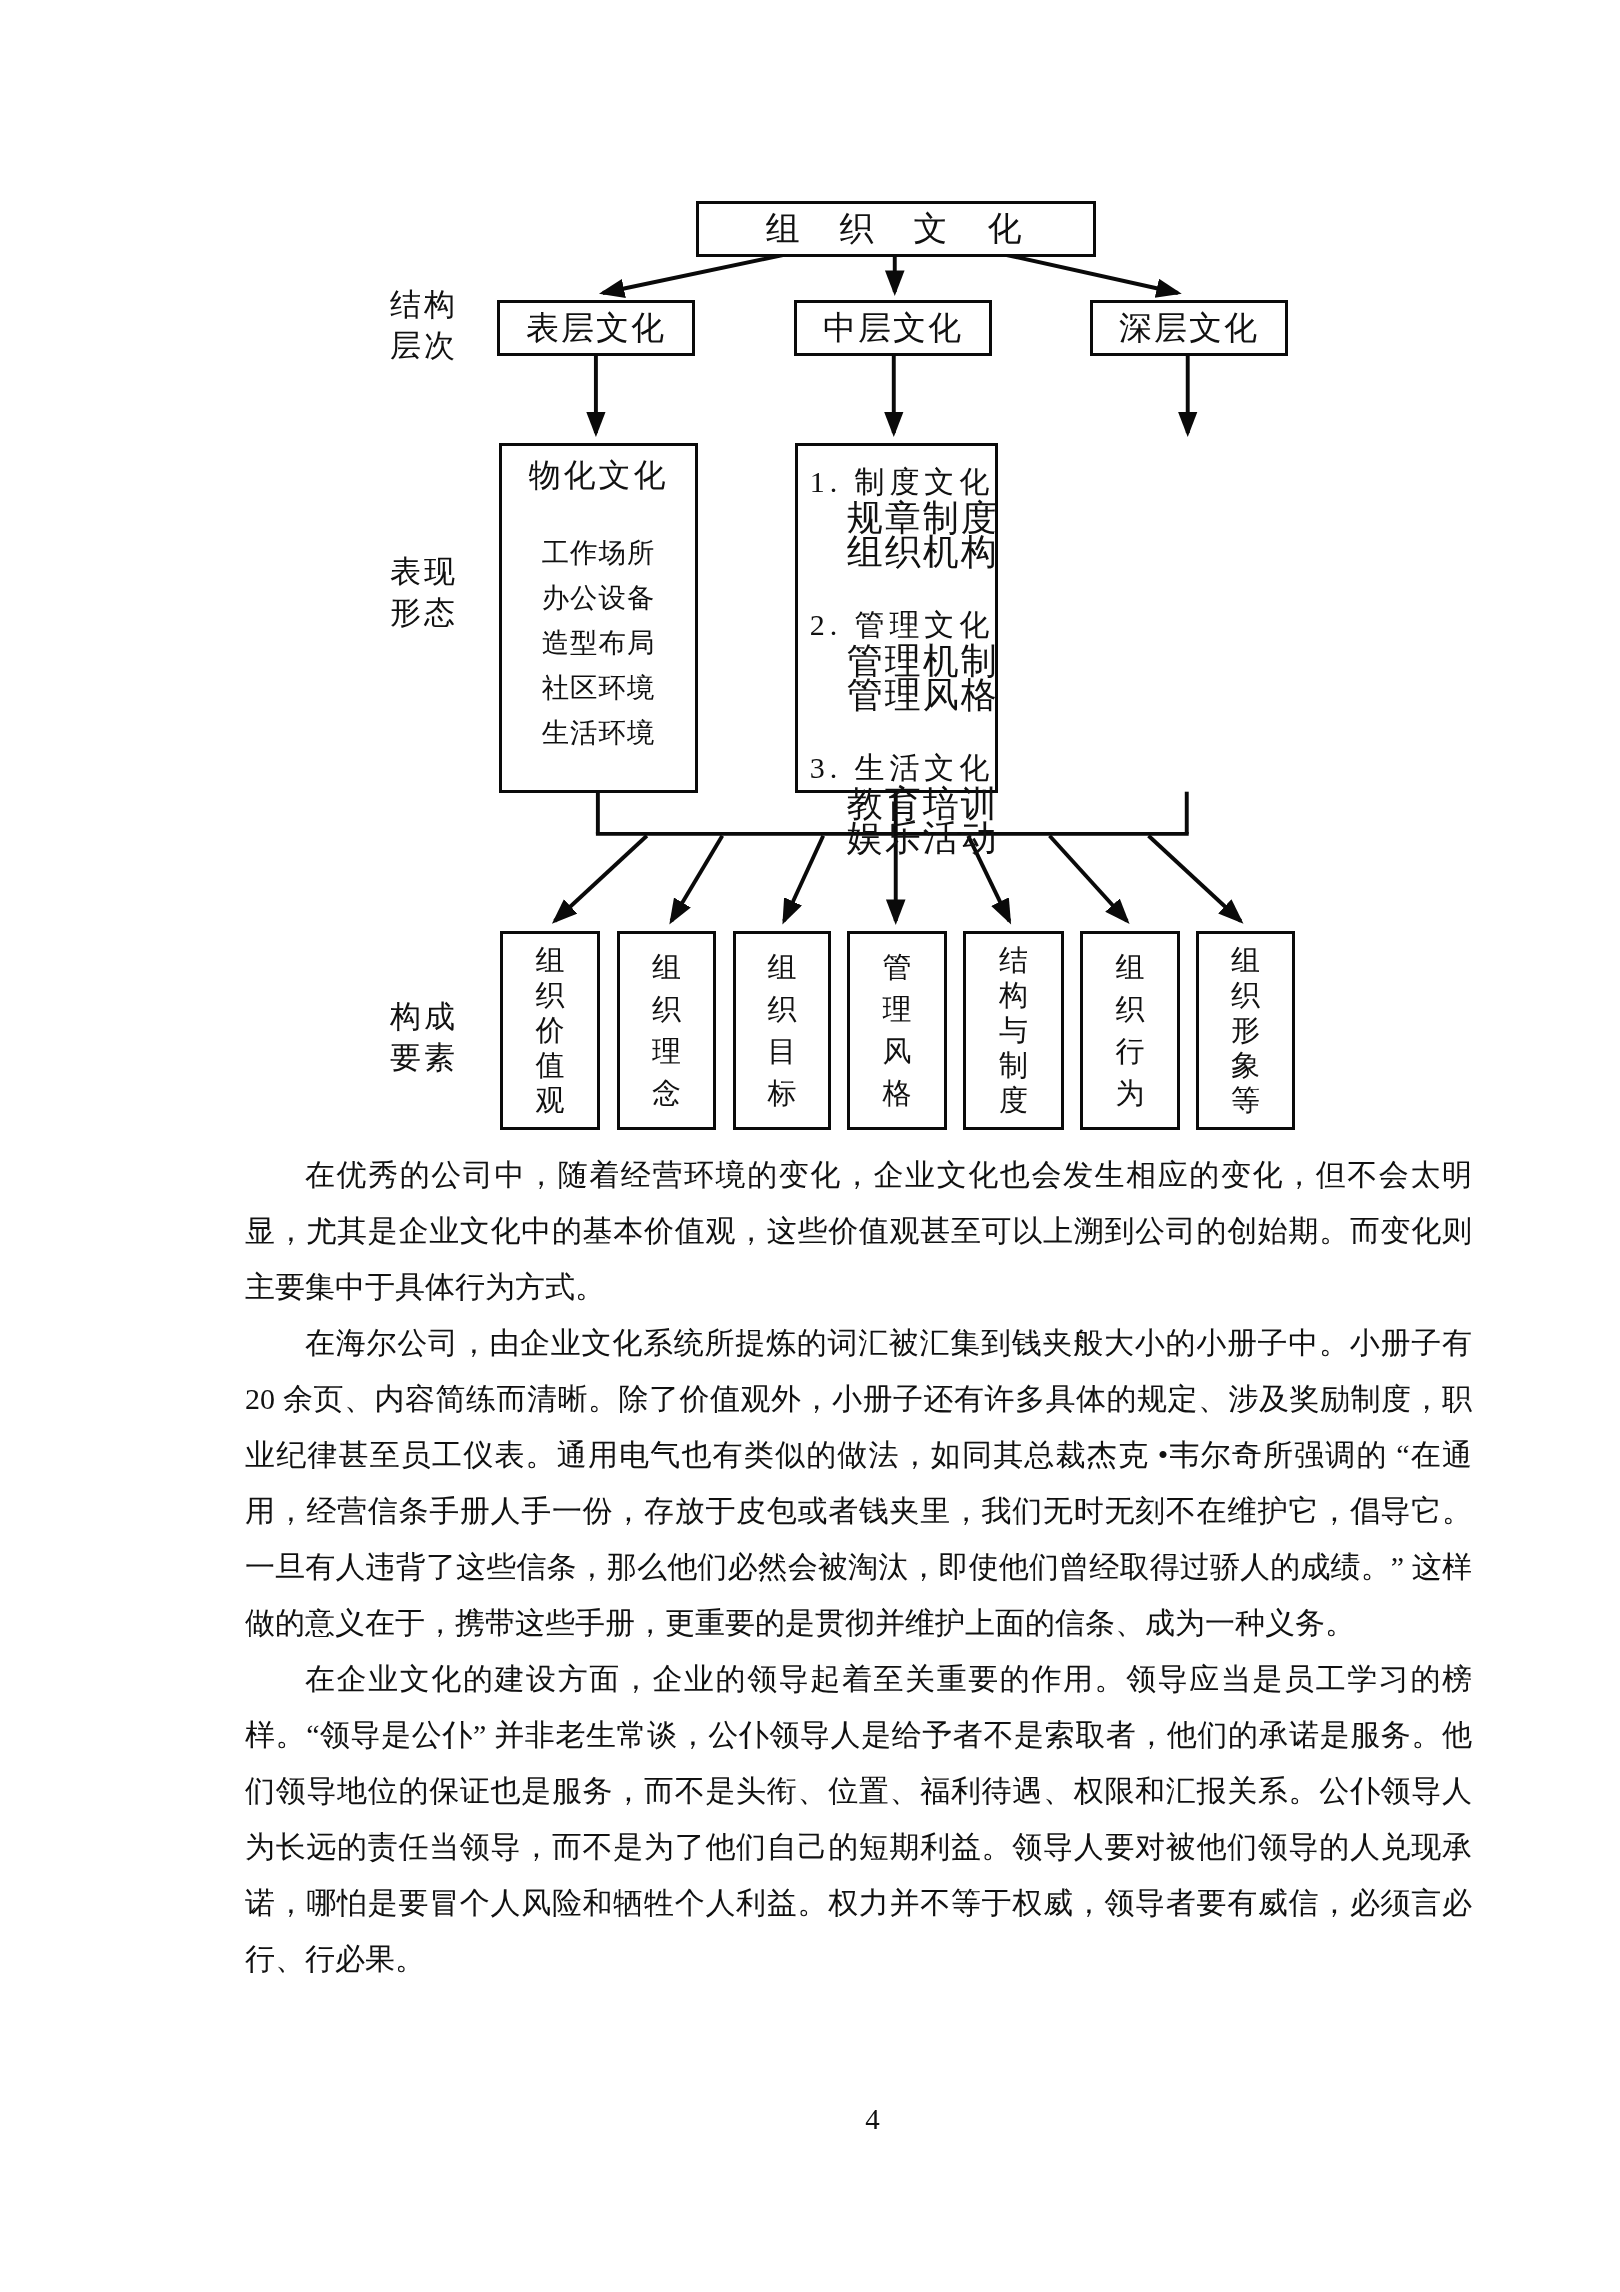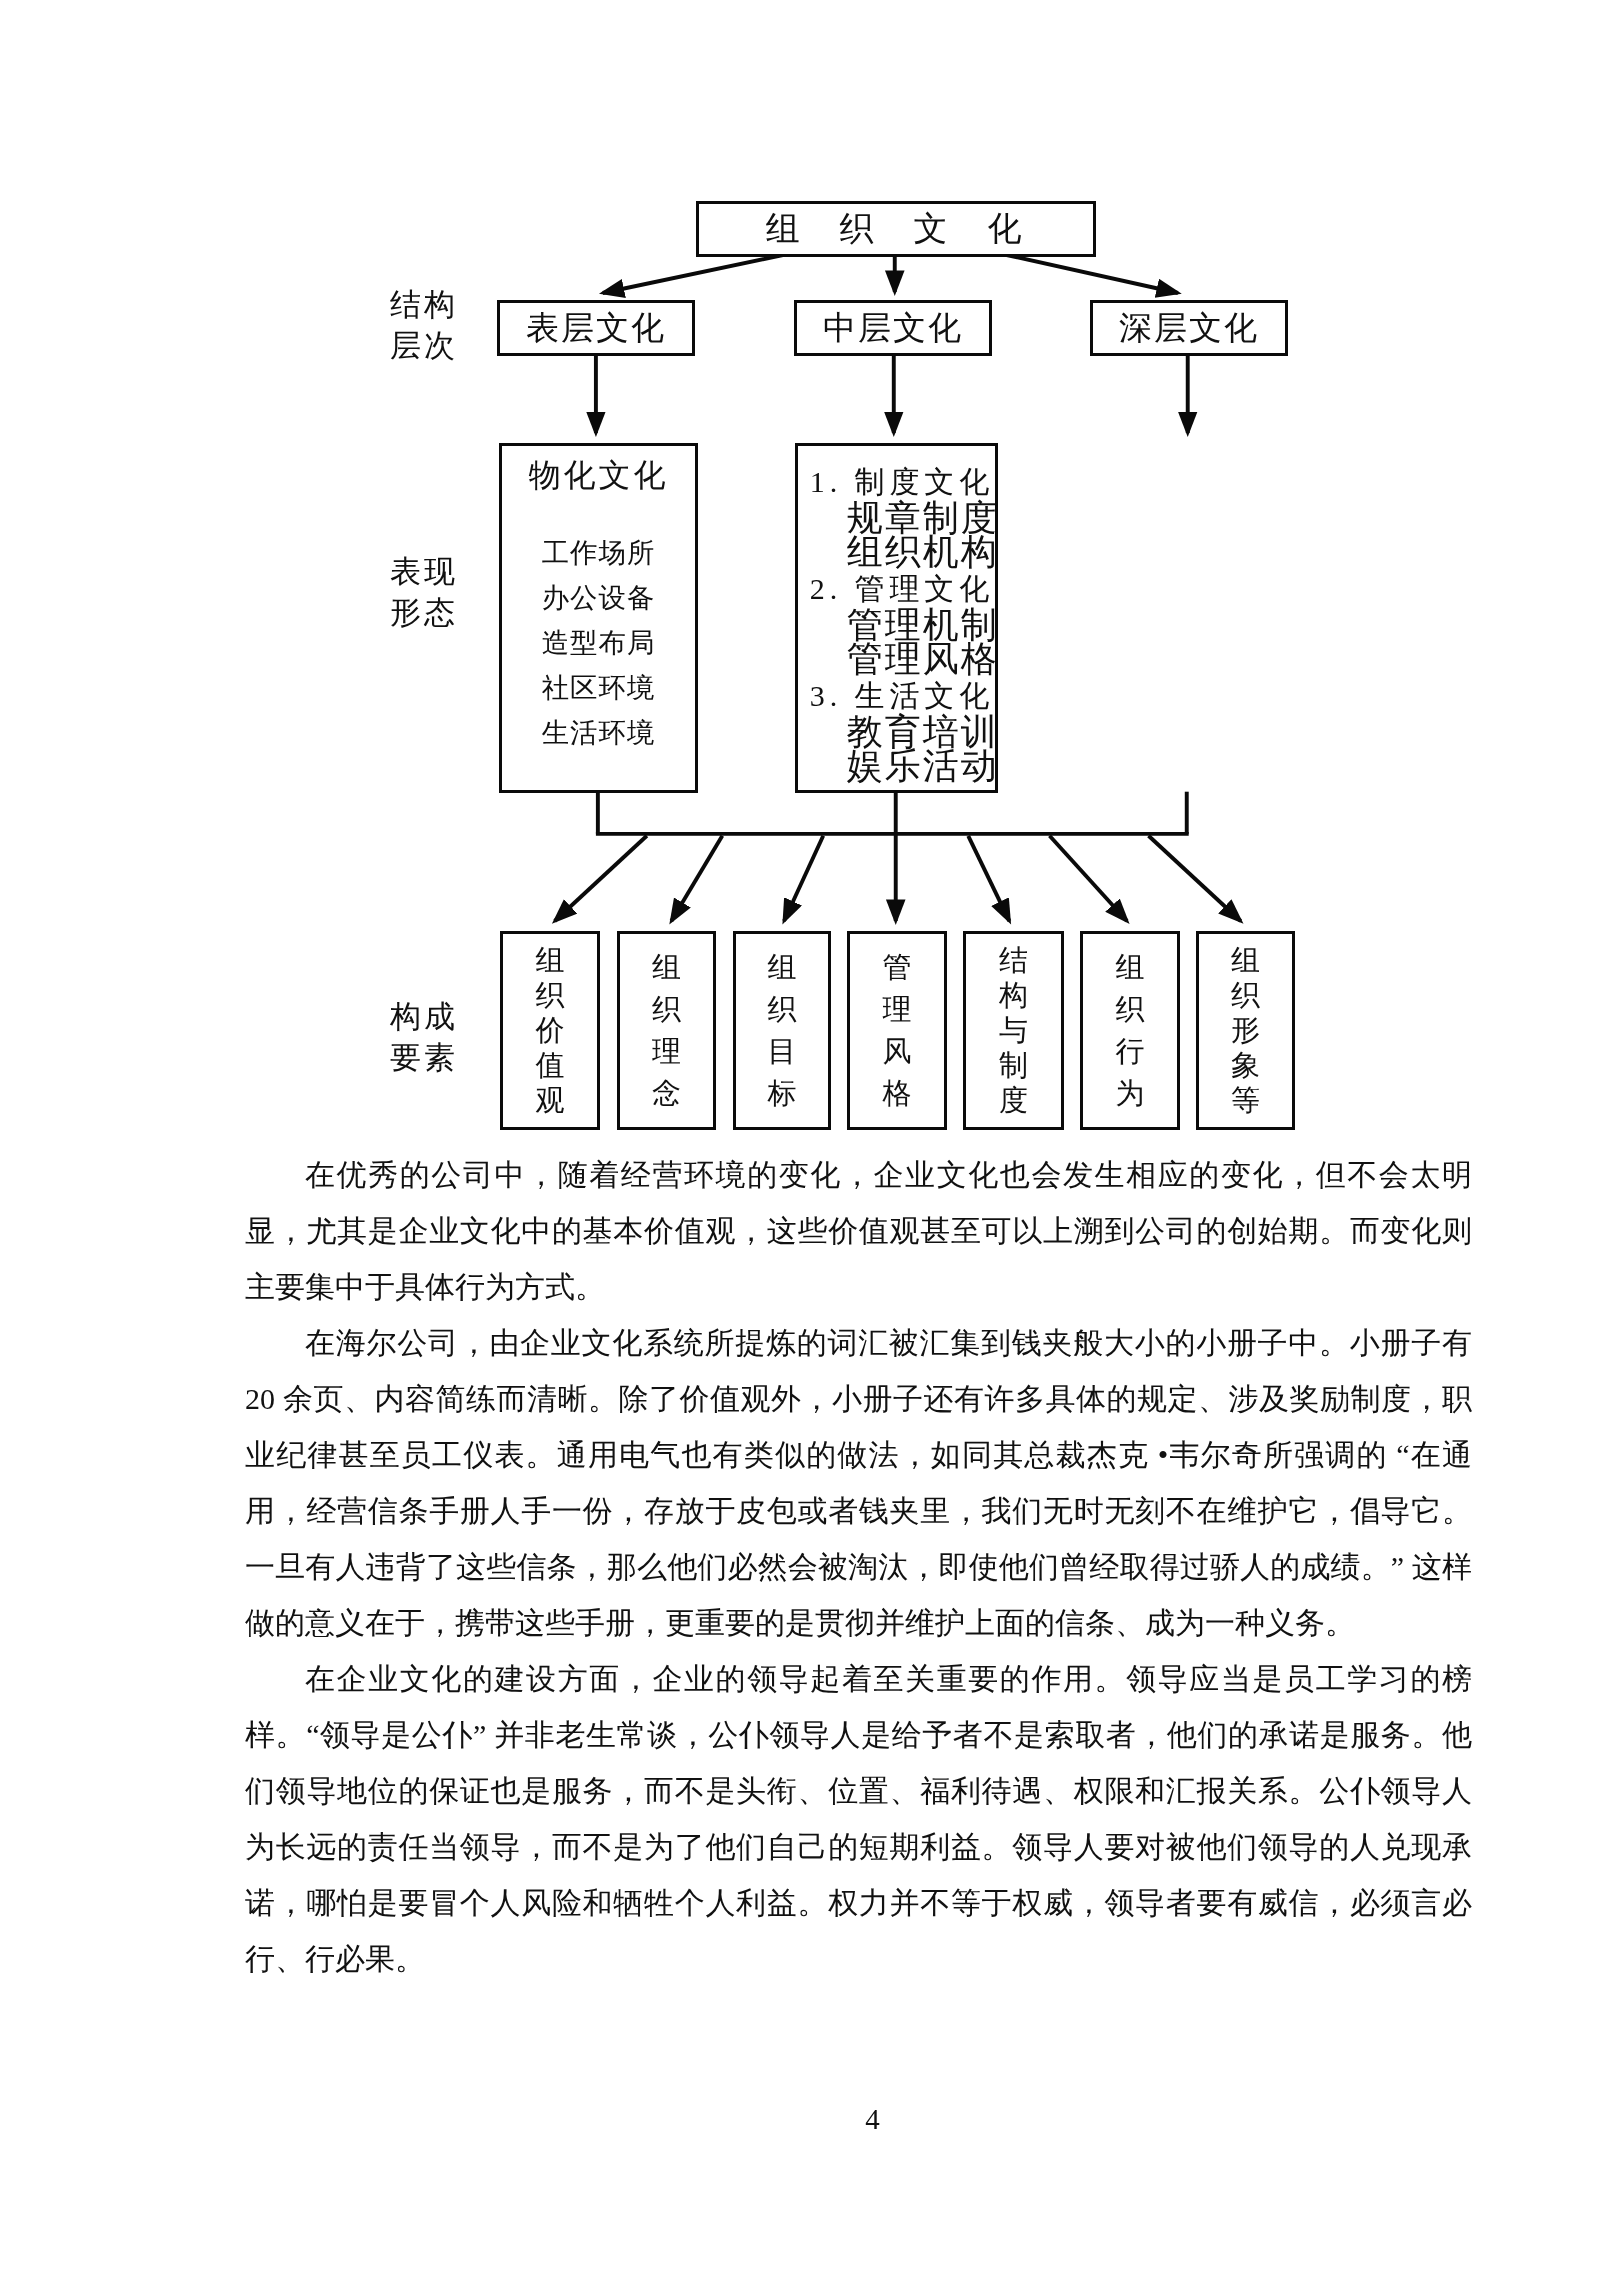--- a/index.html
+++ b/index.html
@@ -33,21 +33,21 @@
   .level-2{left:1090px;}
 
   .form-box{top:443px;height:350px;display:block;text-align:center;}
   .form-0{left:499px;width:199px;}
   .form-1{left:795px;width:203px;text-align:left;}
   .form-2{left:1088px;width:199px;}
   .form-title{margin-top:8px;font-size:32px;letter-spacing:2.9px;}
   .form-items{margin-top:33px;font-size:27.4px;line-height:45px;letter-spacing:1px;}
   .form-2 .form-items{margin-top:25.5px;line-height:39px;}
   .form-section{padding-left:11.8px;}
-  .form-heading{font-size:30px;line-height:39px;letter-spacing:4.9px;white-space:nowrap;}
+  .form-heading{font-size:30px;line-height:39px;letter-spacing:4.9px;white-space:nowrap;margin-top:36px;}
   .form-sub{font-size:36px;line-height:34px;padding-left:37px;letter-spacing:2px;white-space:nowrap;}
   .form-1 .form-section:first-child .form-heading{margin-top:16px;}
 
   .elem-box{top:931px;height:199px;width:100px;
     display:flex;flex-direction:column;align-items:center;justify-content:space-evenly;
     font-size:29px;padding:5.9px 0;}
   .elem-0{left:500px;}
   .elem-1{left:617px;width:99px;}
   .elem-2{left:733px;width:98px;}
   .elem-3{left:847px;}

